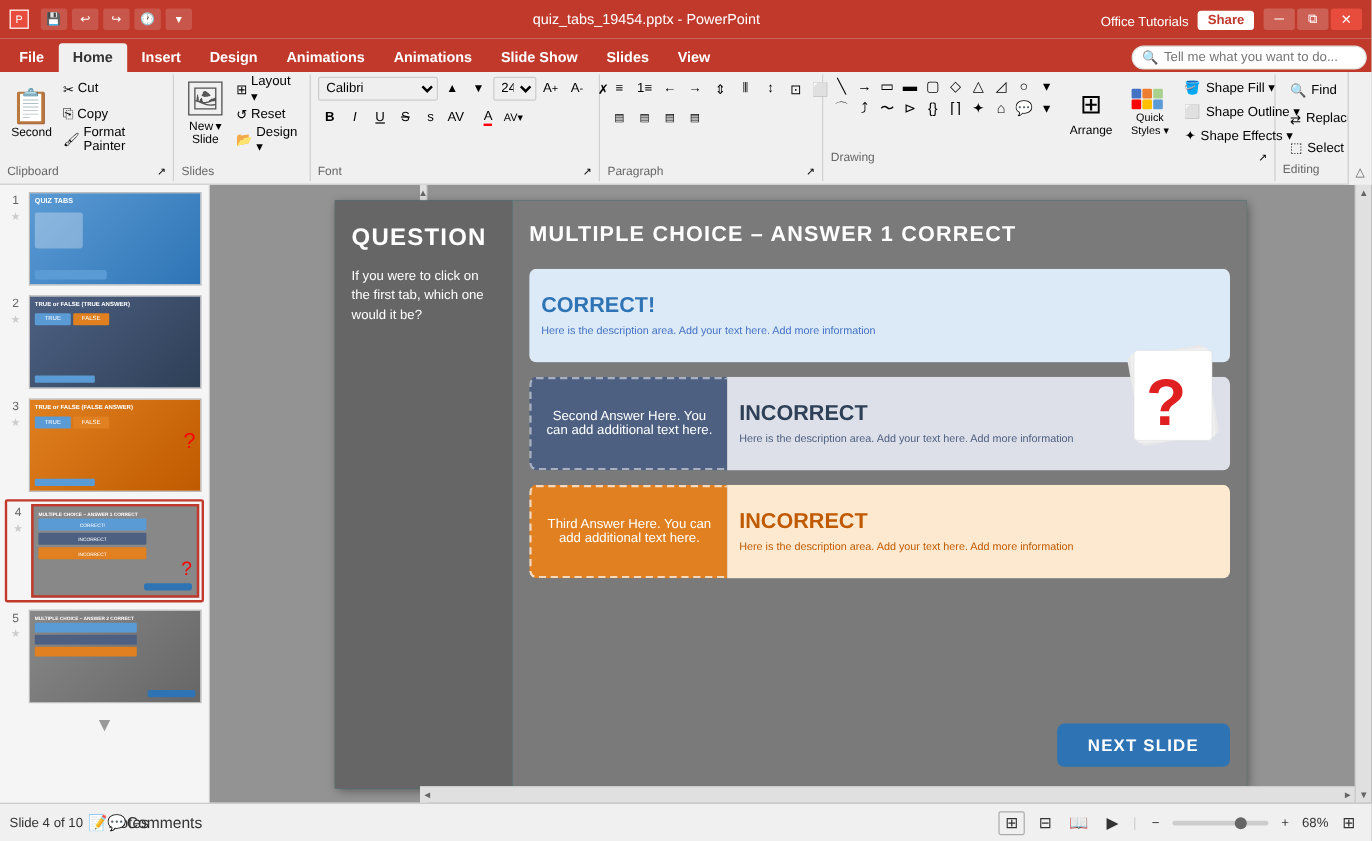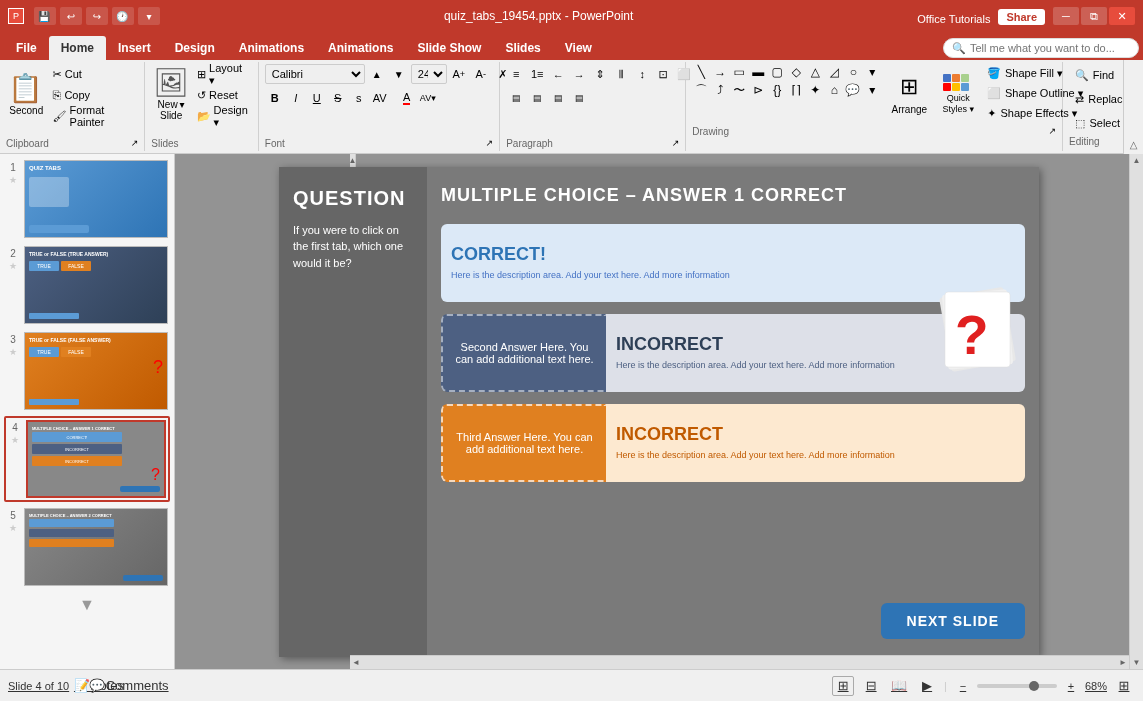--- a/index.html
+++ b/index.html
@@ -355,21 +355,20 @@
     .status-bar {
       height: 32px;
       background: #f0f0f0;
       border-top: 1px solid #ccc;
       display: flex;
       align-items: center;
       padding: 0 8px;
       font-size: 11px;
       color: #333;
       gap: 10px;
-      text-decoration: underline;
     }
     .status-bar-left { display: flex; align-items: center; gap: 8px; flex: 1; }
     .status-bar-right { display: flex; align-items: center; gap: 6px; }
     .zoom-slider { width: 80px; height: 4px; background: #ccc; border-radius: 2px; position: relative; }
     .zoom-thumb { width: 10px; height: 10px; background: #666; border-radius: 50%; position: absolute; top: -3px; left: 65%; }
     .view-btn { width: 22px; height: 20px; display: flex; align-items: center; justify-content: center; cursor: pointer; border: 1px solid transparent; border-radius: 2px; font-size: 13px; }
     .view-btn.active { border-color: #aaa; }
 
     
     .slide-panel::-webkit-scrollbar { width: 8px; }

